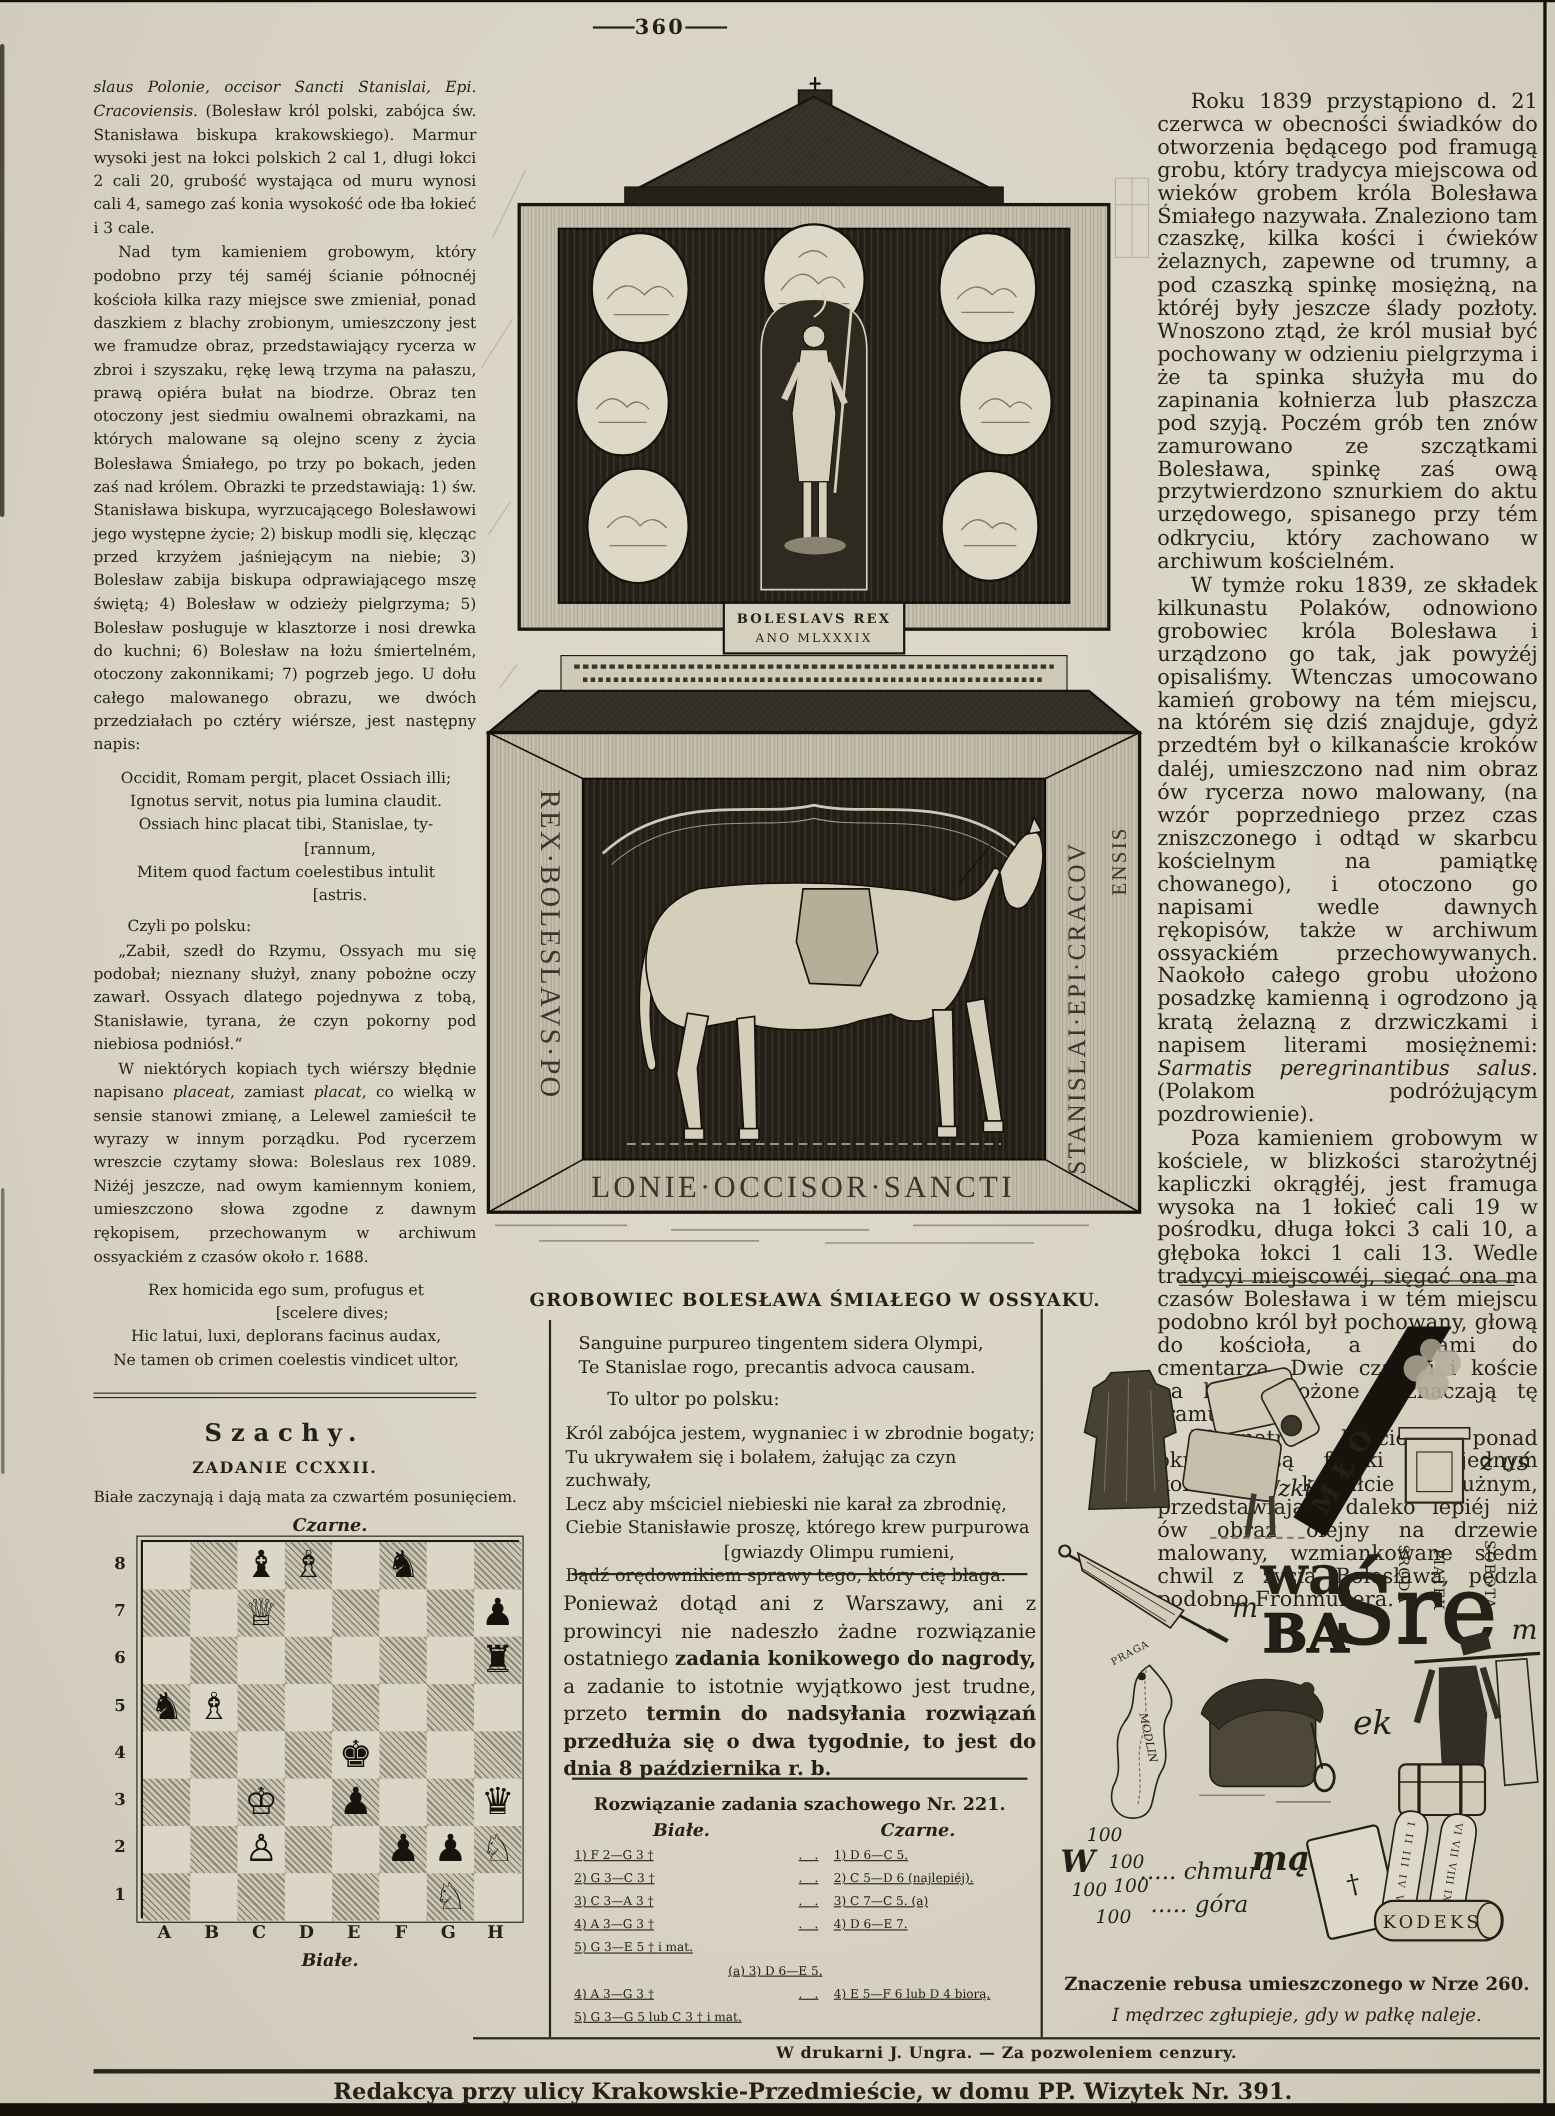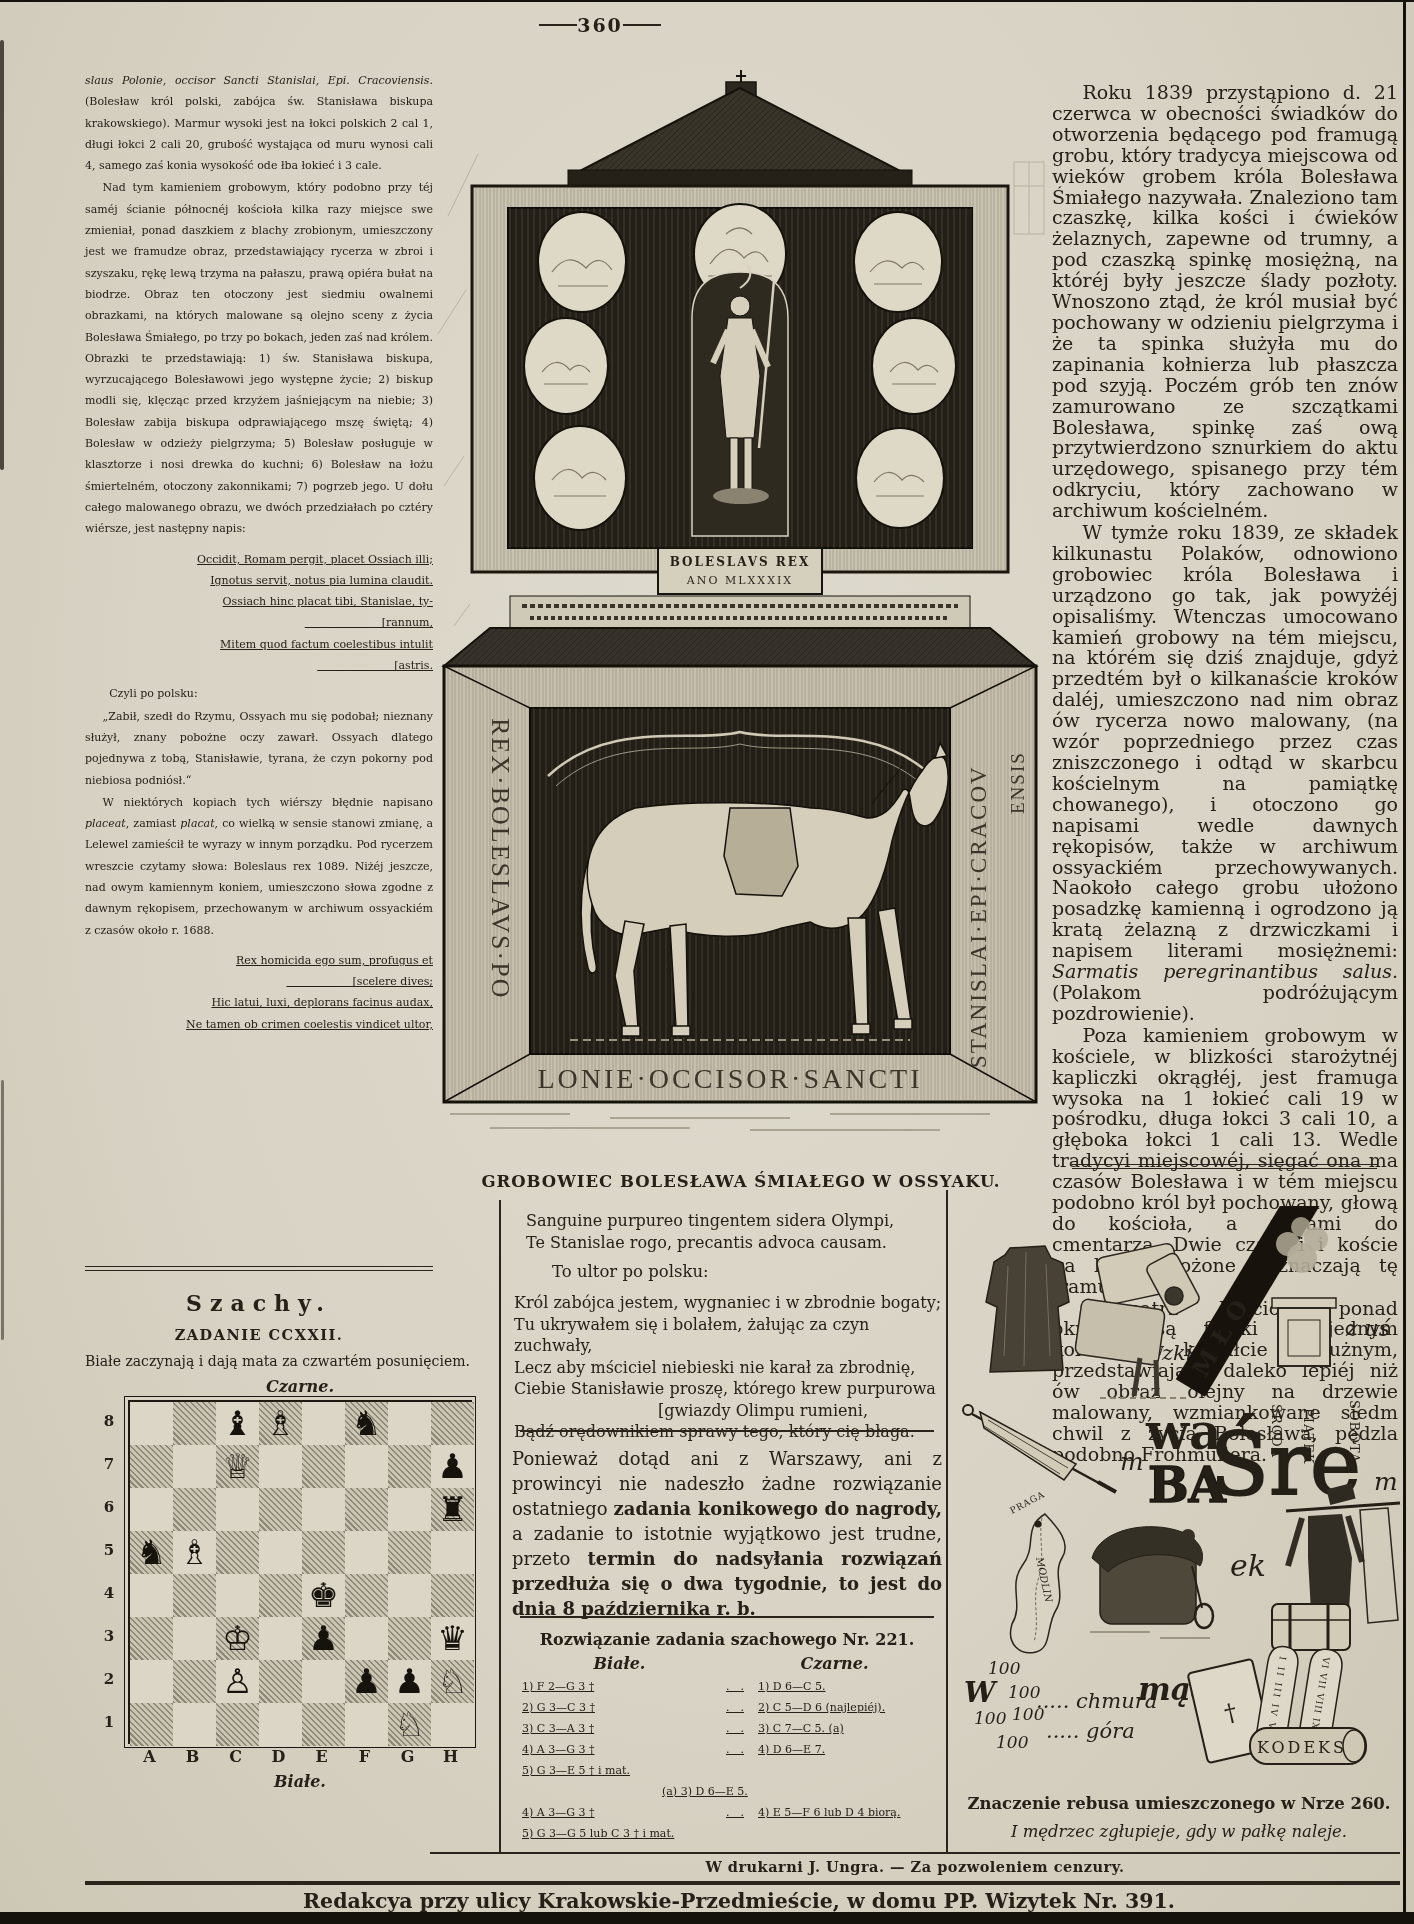--- a/index.html
+++ b/index.html
@@ -12,26 +12,26 @@
   }
   
   .edge { position:absolute; background:#15110b; }
   .smudge { position:absolute; background:#201b13; border-radius:2px; }
   
   #pagenum { position:absolute; left:300px; top:14px; width:600px; display:flex; align-items:center; justify-content:center; gap:0; }
   #pagenum .rule { width:38px; height:2px; background:#2a251c; }
   #pagenum .num { font-size:19px; font-weight:bold; letter-spacing:2px; }
   
   .col { position:absolute; text-align:justify; }
-  #leftcol  { left:85px;  top:70px; width:348px; font-size:11px; line-height:21.3px; }
+  #leftcol  { left:85px;  top:70px; width:348px; font-size:14px; line-height:21.3px; }
   #rightcol { left:1052px; top:82px; width:346px; font-size:19px; line-height:20.9px; }
   .col p { text-indent:1.6em; margin-bottom:1px; }
   .col p.noind { text-indent:0; }
   .it { font-style:italic; }
-  .verse { white-space:pre-line; text-indent:0; text-align:right; margin:9px 0 7px 2px;text-decoration:underline; }
+  .verse { white-space:pre-line; text-indent:0; text-align:center; margin:9px 0 7px 2px; }
   .centerline { text-indent:2.2em !important; }
   
   .absblock { position:absolute; }
   .hdr-szachy { font-size:22px; font-weight:bold; letter-spacing:8px; text-align:center; }
   .hdr-zadanie { font-size:14.5px; font-weight:bold; letter-spacing:1.5px; text-align:center; }
   .chess-intro { font-size:14px; text-align:center; white-space:nowrap; }
   .side-label { font-style:italic; font-weight:bold; font-size:16px; text-align:center; }
   #board { position:absolute; left:128px; top:1400px; width:344px; height:344px;
     display:grid; grid-template-columns:repeat(8,43px); grid-template-rows:repeat(8,43px);
     border:2px solid #1d1912; box-shadow:0 0 0 3px #d8d3c4, 0 0 0 4px #1d1912; }

